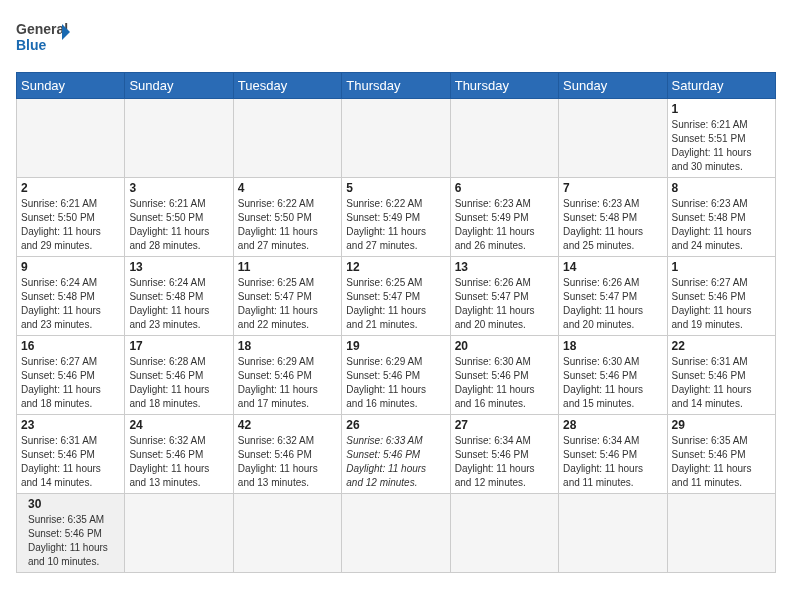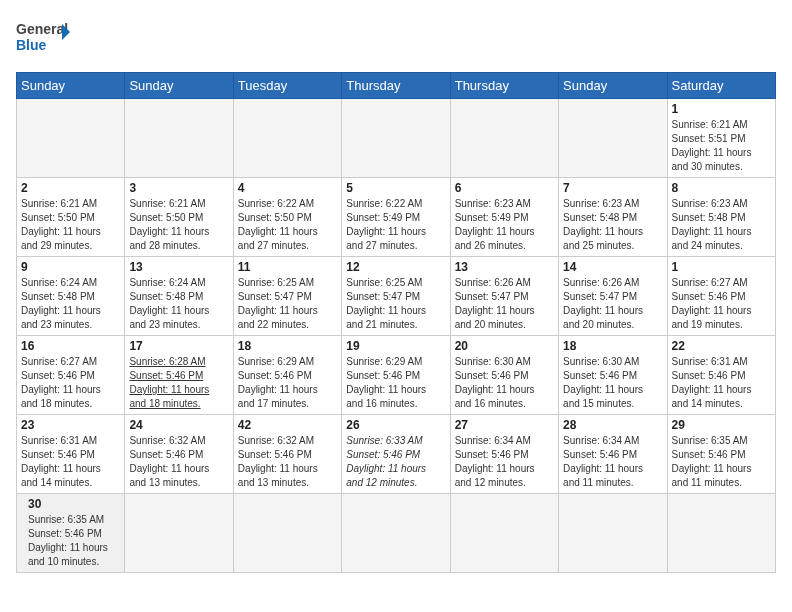--- a/index.html
+++ b/index.html
@@ -227,21 +227,21 @@
       <tr>
         <td>
           <span class="day-number">16</span>
           <div class="day-info" style="white-space: pre-line;">Sunrise: 6:27 AM
 Sunset: 5:46 PM
 Daylight: 11 hours
 and 18 minutes.</div>
         </td>
         <td>
           <span class="day-number">17</span>
-          <div class="day-info" style="white-space: pre-line; text-decoration: underline;">Sunrise: 6:28 AM
+          <div class="day-info" style="white-space: pre-line;">Sunrise: 6:28 AM
 Sunset: 5:46 PM
 Daylight: 11 hours
 and 18 minutes.</div>
         </td>
         <td>
           <span class="day-number">18</span>
           <div class="day-info" style="white-space: pre-line;">Sunrise: 6:29 AM
 Sunset: 5:46 PM
 Daylight: 11 hours
 and 17 minutes.</div>

